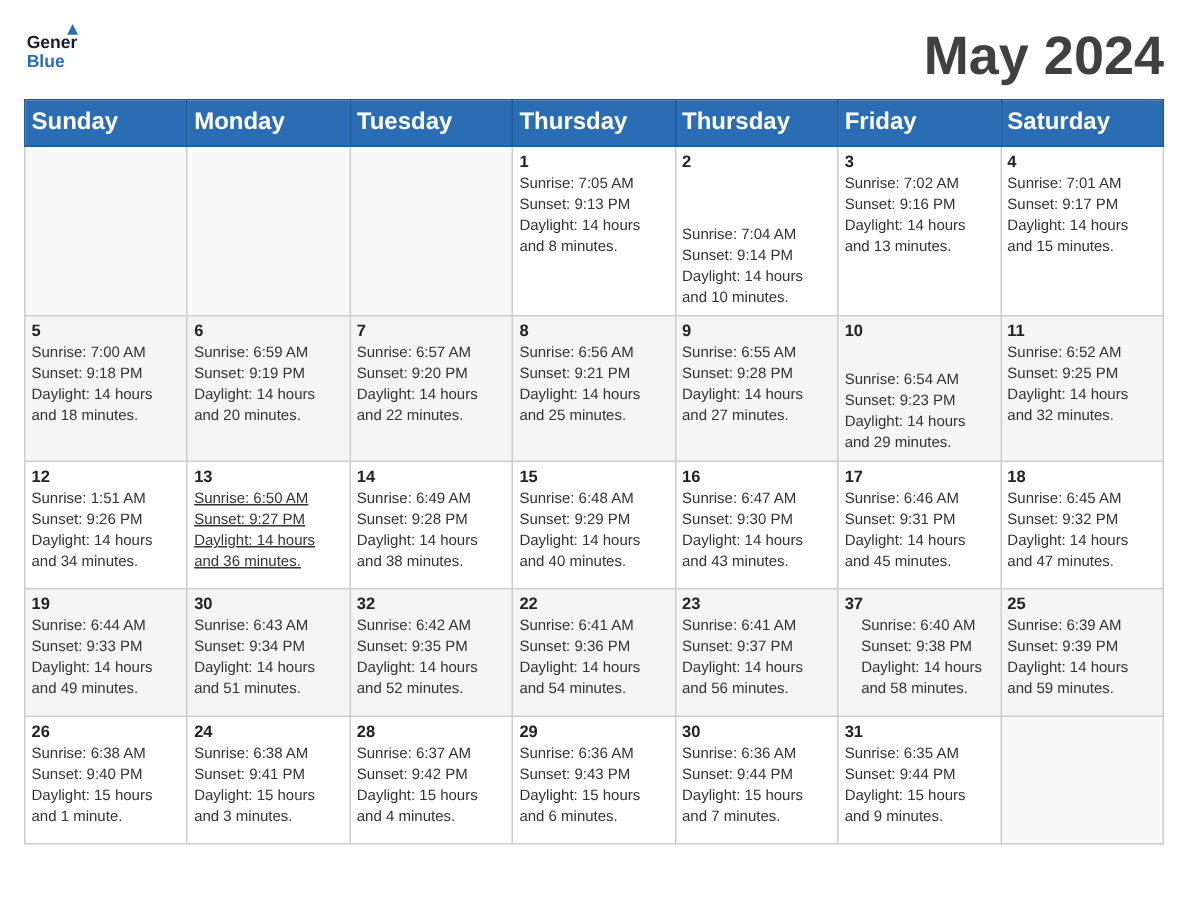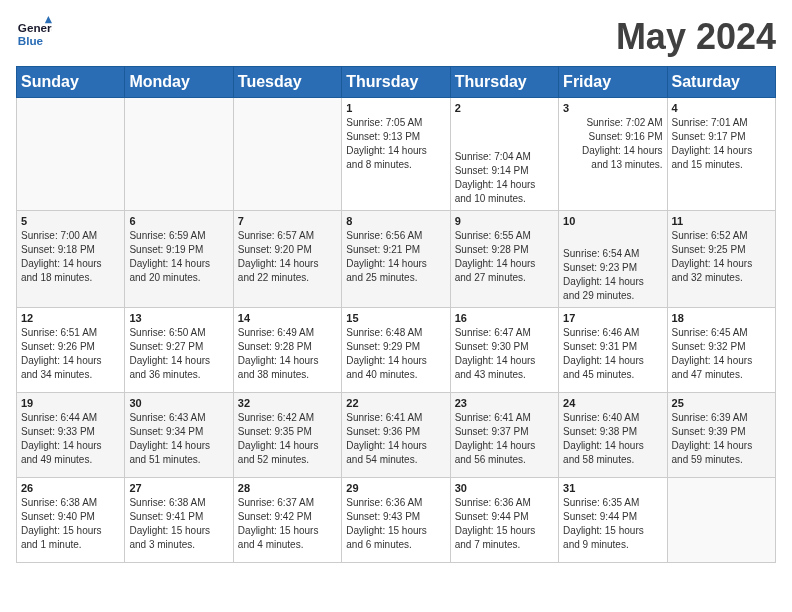--- a/index.html
+++ b/index.html
@@ -120,21 +120,21 @@
         </td>
         <td>
           <span class="day-num">2</span>
           <div class="cell-content" style="white-space: pre-line; margin-top: 36px;">Sunrise: 7:04 AM
 Sunset: 9:14 PM
 Daylight: 14 hours
 and 10 minutes.</div>
         </td>
         <td>
           <span class="day-num">3</span>
-          <div class="cell-content" style="white-space: pre-line; text-align: right;">Sunrise: 7:02 AM
+          <div class="cell-content" style="white-space: pre-line;">Sunrise: 7:02 AM
 Sunset: 9:16 PM
 Daylight: 14 hours
 and 13 minutes.</div>
         </td>
         <td>
           <span class="day-num">4</span>
           <div class="cell-content" style="white-space: pre-line;">Sunrise: 7:01 AM
 Sunset: 9:17 PM
 Daylight: 14 hours
 and 15 minutes.</div>
@@ -187,28 +187,28 @@
           <span class="day-num">11</span>
           <div class="cell-content" style="white-space: pre-line;">Sunrise: 6:52 AM
 Sunset: 9:25 PM
 Daylight: 14 hours
 and 32 minutes.</div>
         </td>
       </tr>
       <tr>
         <td>
           <span class="day-num">12</span>
-          <div class="cell-content" style="white-space: pre-line;">Sunrise: 6:51 AM
+          <div class="cell-content" style="white-space: pre-line;">Sunrise: 1:51 AM
 Sunset: 9:26 PM
 Daylight: 14 hours
 and 34 minutes.</div>
         </td>
         <td>
           <span class="day-num">13</span>
-          <div class="cell-content" style="white-space: pre-line;">Sunrise: 6:50 AM
+          <div class="cell-content" style="white-space: pre-line; text-decoration: underline;">Sunrise: 6:50 AM
 Sunset: 9:27 PM
 Daylight: 14 hours
 and 36 minutes.</div>
         </td>
         <td>
           <span class="day-num">14</span>
           <div class="cell-content" style="white-space: pre-line;">Sunrise: 6:49 AM
 Sunset: 9:28 PM
 Daylight: 14 hours
 and 38 minutes.</div>
@@ -272,22 +272,22 @@
 and 54 minutes.</div>
         </td>
         <td>
           <span class="day-num">23</span>
           <div class="cell-content" style="white-space: pre-line;">Sunrise: 6:41 AM
 Sunset: 9:37 PM
 Daylight: 14 hours
 and 56 minutes.</div>
         </td>
         <td>
-          <span class="day-num">24</span>
-          <div class="cell-content" style="white-space: pre-line;">Sunrise: 6:40 AM
+          <span class="day-num">37</span>
+          <div class="cell-content" style="white-space: pre-line; margin-left: 11px;">Sunrise: 6:40 AM
 Sunset: 9:38 PM
 Daylight: 14 hours
 and 58 minutes.</div>
         </td>
         <td>
           <span class="day-num">25</span>
           <div class="cell-content" style="white-space: pre-line;">Sunrise: 6:39 AM
 Sunset: 9:39 PM
 Daylight: 14 hours
 and 59 minutes.</div>
@@ -295,21 +295,21 @@
       </tr>
       <tr>
         <td>
           <span class="day-num">26</span>
           <div class="cell-content" style="white-space: pre-line;">Sunrise: 6:38 AM
 Sunset: 9:40 PM
 Daylight: 15 hours
 and 1 minute.</div>
         </td>
         <td>
-          <span class="day-num">27</span>
+          <span class="day-num">24</span>
           <div class="cell-content" style="white-space: pre-line;">Sunrise: 6:38 AM
 Sunset: 9:41 PM
 Daylight: 15 hours
 and 3 minutes.</div>
         </td>
         <td>
           <span class="day-num">28</span>
           <div class="cell-content" style="white-space: pre-line;">Sunrise: 6:37 AM
 Sunset: 9:42 PM
 Daylight: 15 hours

